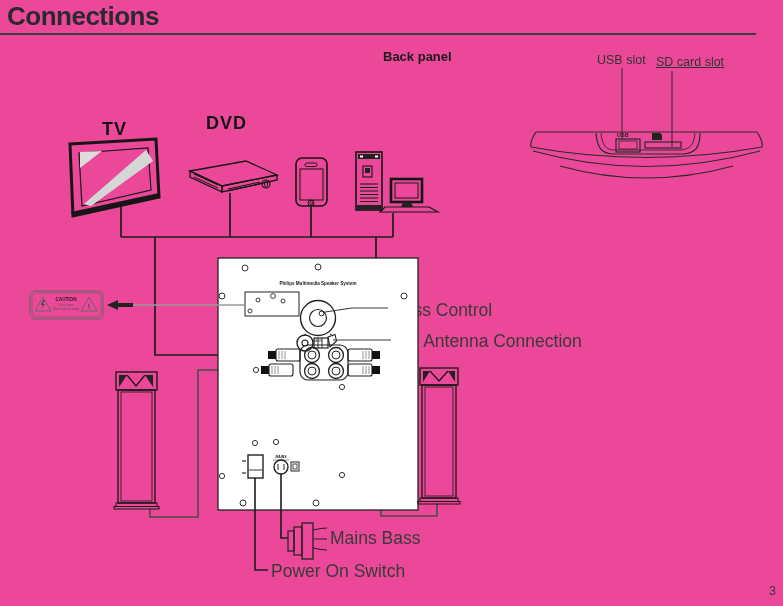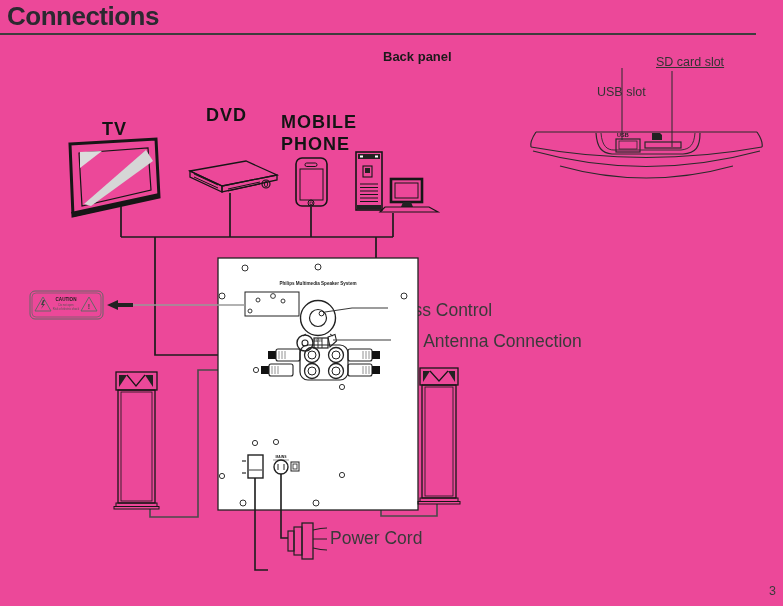--- a/index.html
+++ b/index.html
@@ -4,25 +4,25 @@
 <style>
   html,body{margin:0;padding:0;background:#fff;}
   .page{position:relative;width:783px;height:606px;background:#ec4899;overflow:hidden;
         font-family:"Liberation Sans",sans-serif;}
   .page-title{position:absolute;left:7px;top:1px;font-size:26px;font-weight:bold;
         color:#2b2930;letter-spacing:-0.5px;}
   .title-rule{position:absolute;left:0;top:33px;width:756px;height:2px;background:#3d3d3d;}
   .lbl{position:absolute;white-space:nowrap;}
   .back-panel{left:346px;top:49px;font-size:13px;font-weight:bold;color:#1a1a1a;padding-left:37px;}
   .slot-lbl{font-size:12.5px;color:#333;}
-  .usb-slot{left:597px;top:53px;margin-top:32px;}
+  .usb-slot{left:597px;top:53px;}
   .sd-slot{left:656px;top:55px;text-decoration:underline;}
   .device-lbl{font-size:18px;color:#141414;letter-spacing:1px;font-weight:bold;}
   .tv-lbl{left:102px;top:119px;}
-  .dvd-lbl{left:206px;top:105px;}
+  .dvd-lbl{left:206px;top:113px;}
   .mobile-lbl{left:281px;top:111px;line-height:22px;}
   .computer-lbl{left:434px;top:186px;}
   .callout{font-size:17.5px;color:#3a3a3a;}
   .bass-lbl{left:392px;top:300px;}
   .fm-lbl{left:394px;top:331px;}
   .mains-lbl{left:330px;top:528px;}
   .power-lbl{left:271px;top:561px;}
   .page-num{position:absolute;left:769px;top:584px;font-size:12.5px;color:#3a3a3a;}
   svg{position:absolute;left:0;top:0;}
   svg text{font-family:"Liberation Sans",sans-serif;}
@@ -34,28 +34,25 @@
 
   <div class="page-title">Connections</div>
   <div class="title-rule"></div>
 
   <div class="lbl back-panel">Back panel</div>
   <div class="lbl slot-lbl usb-slot">USB slot</div>
   <div class="lbl slot-lbl sd-slot">SD card slot</div>
 
   <div class="lbl device-lbl tv-lbl">TV</div>
   <div class="lbl device-lbl dvd-lbl">DVD</div>
-  <div class="lbl device-lbl mobile-lbl">
-    <div>MOBILE</div>
-    <div>PHONE</div>
-  </div>
 
   <div class="lbl callout bass-lbl">Bass Control</div>
   <div class="lbl callout fm-lbl">FM Antenna Connection</div>
-  <div class="lbl callout mains-lbl">Power Cord</div>
+  <div class="lbl callout mains-lbl">Mains Bass</div>
+  <div class="lbl callout power-lbl">Power On Switch</div>
 
   <div class="page-num">3</div>
 
   <svg width="783" height="606" viewBox="0 0 783 606">
 
     <g fill="none" stroke="#2a2a2a" stroke-width="1.2">
       <path d="M536,132 L757,132"></path>
       <path d="M536,132 C532,138 530,143 531,147"></path>
       <path d="M757,132 C761,138 763,143 762,147"></path>
       <path d="M531,147 Q646,168 762,147"></path>

